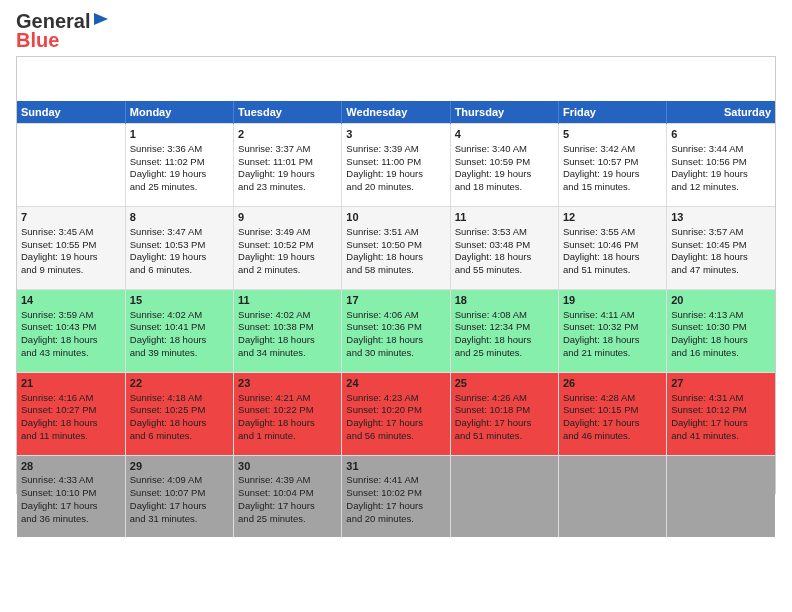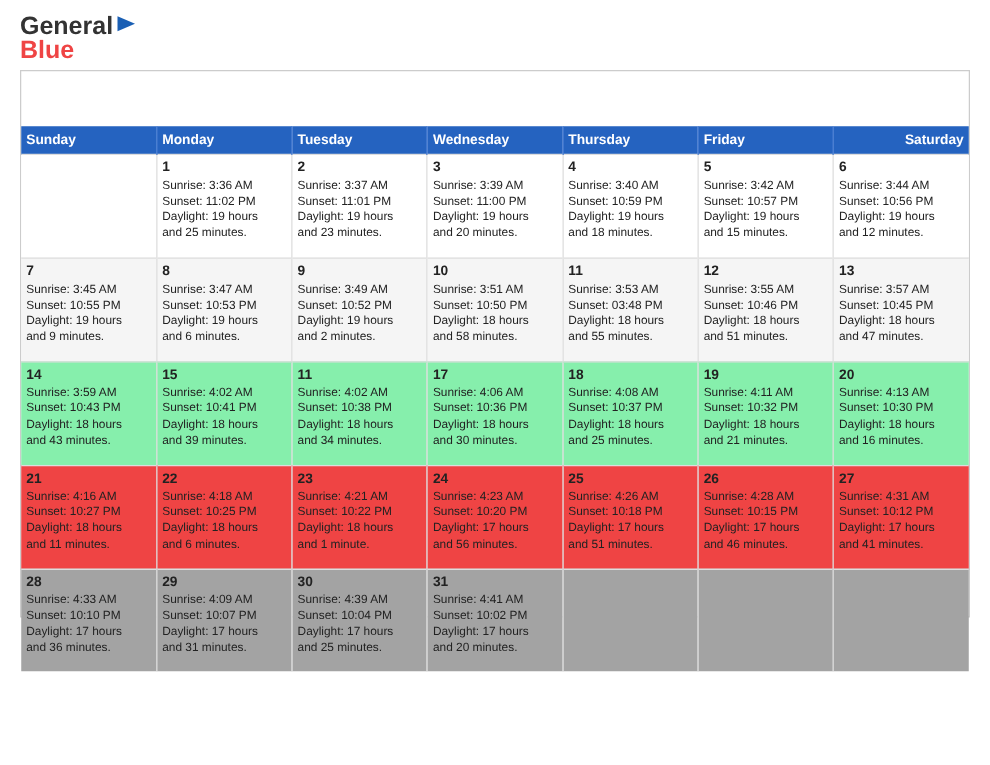--- a/index.html
+++ b/index.html
@@ -240,21 +240,21 @@
             <td>
               <span class="day-number">17</span>
               <div>Sunrise: 4:06 AM</div>
               <div>Sunset: 10:36 PM</div>
               <div>Daylight: 18 hours</div>
               <div>and 30 minutes.</div>
             </td>
             <td>
               <span class="day-number">18</span>
               <div>Sunrise: 4:08 AM</div>
-              <div>Sunset: 10:37 PM</div>
+              <div>Sunset: 12:34 PM</div>
               <div>Daylight: 18 hours</div>
               <div>and 25 minutes.</div>
             </td>
             <td>
               <span class="day-number">19</span>
               <div>Sunrise: 4:11 AM</div>
               <div>Sunset: 10:32 PM</div>
               <div>Daylight: 18 hours</div>
               <div>and 21 minutes.</div>
             </td>

